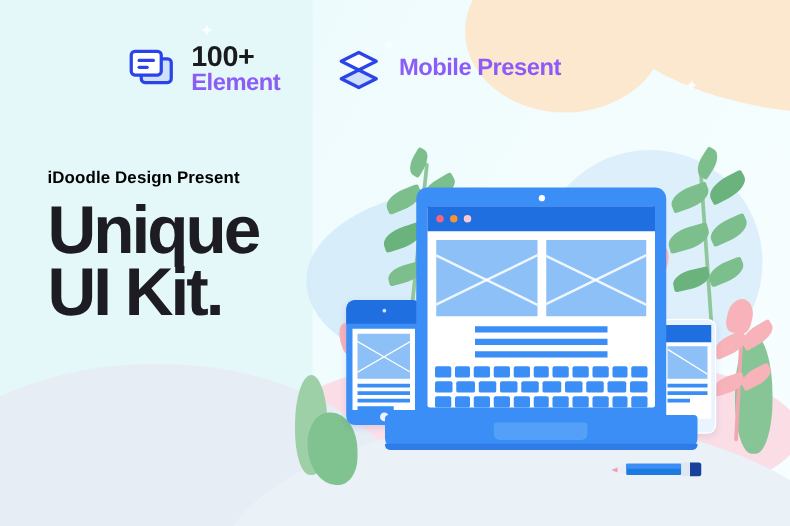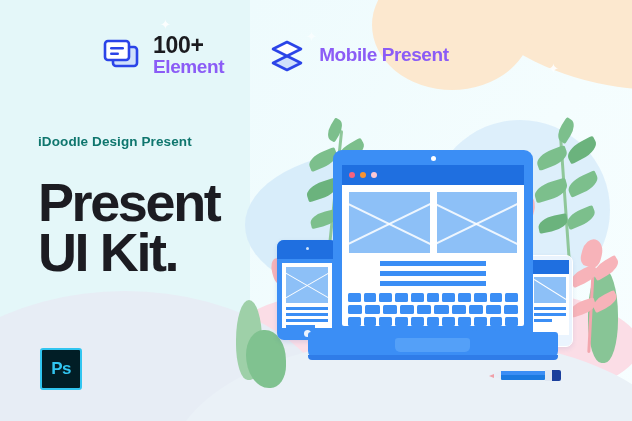--- a/index.html
+++ b/index.html
@@ -38,21 +38,21 @@
     display:flex;align-items:center;gap:42px;padding-left:100px;box-sizing:border-box;z-index:30;}
   .badge{display:flex;align-items:center;gap:11px;}
   .badge-icon{width:42px;height:42px;flex:0 0 42px;position:relative;}
   .badge-text{display:flex;flex-direction:column;line-height:1.02;}
   .badge-line1{font-size:23px;font-weight:400;color:#1b1b1f;letter-spacing:-.3px;}
   .badge-line2{font-size:19px;font-weight:700;color:#8b5cf6;letter-spacing:-.4px;}
   .badge-line1.strong{font-weight:700;}
 
   
   .copy{position:absolute;left:38px;top:134px;z-index:30;}
-  .eyebrow{font-size:13.5px;font-weight:700;color:#0f766e;letter-spacing:.1px;margin:0 0 28px 0;}
+  .eyebrow{font-size:13.5px;font-weight:700;color:#000000;letter-spacing:.1px;margin:0 0 10px 0;}
   .title{font-size:54px;font-weight:800;color:#1c1c22;letter-spacing:-2.4px;
     line-height:.93;margin:0;white-space:pre-line;}
   .ps-badge{position:absolute;left:40px;top:348px;width:38px;height:38px;
     background:#011e26;border:2px solid #31c5f0;border-radius:3px;
     display:flex;align-items:center;justify-content:center;z-index:30;}
   .ps-badge span{color:#31c5f0;font-size:17px;font-weight:700;letter-spacing:-.6px;}
 
   
   .plant{position:absolute;z-index:5;}
   .stem{position:absolute;background:#8fc79a;border-radius:3px;}
@@ -198,27 +198,24 @@
       </div>
       <div class="badge-text">
         <span class="badge-line2">Mobile Present</span>
       </div>
     </div>
 
   </div>
 
   <div class="copy">
     <p class="eyebrow">iDoodle Design Present</p>
-    <h1 class="title">Present
+    <h1 class="title">Unique
 UI Kit.</h1>
   </div>
 
-  <div class="ps-badge">
-    <span>Ps</span>
-  </div>
 
   <div class="device tablet">
     <div class="tbar"></div>
     <div class="tcam"></div>
     <div class="tscreen">
       <div style="position:absolute;left:4px;top:4px;right:4px;height:36px;background:#8dc0f7;overflow:hidden;">
         <div style="position:absolute;left:-10%;top:50%;width:120%;height:1.2px;background:#fff;transform:rotate(30deg);"></div>
         <div style="position:absolute;left:-10%;top:50%;width:120%;height:1.2px;background:#fff;transform:rotate(-30deg);"></div>
       </div>
       <div style="position:absolute;left:4px;top:44px;right:4px;display:flex;flex-direction:column;gap:3px;">

